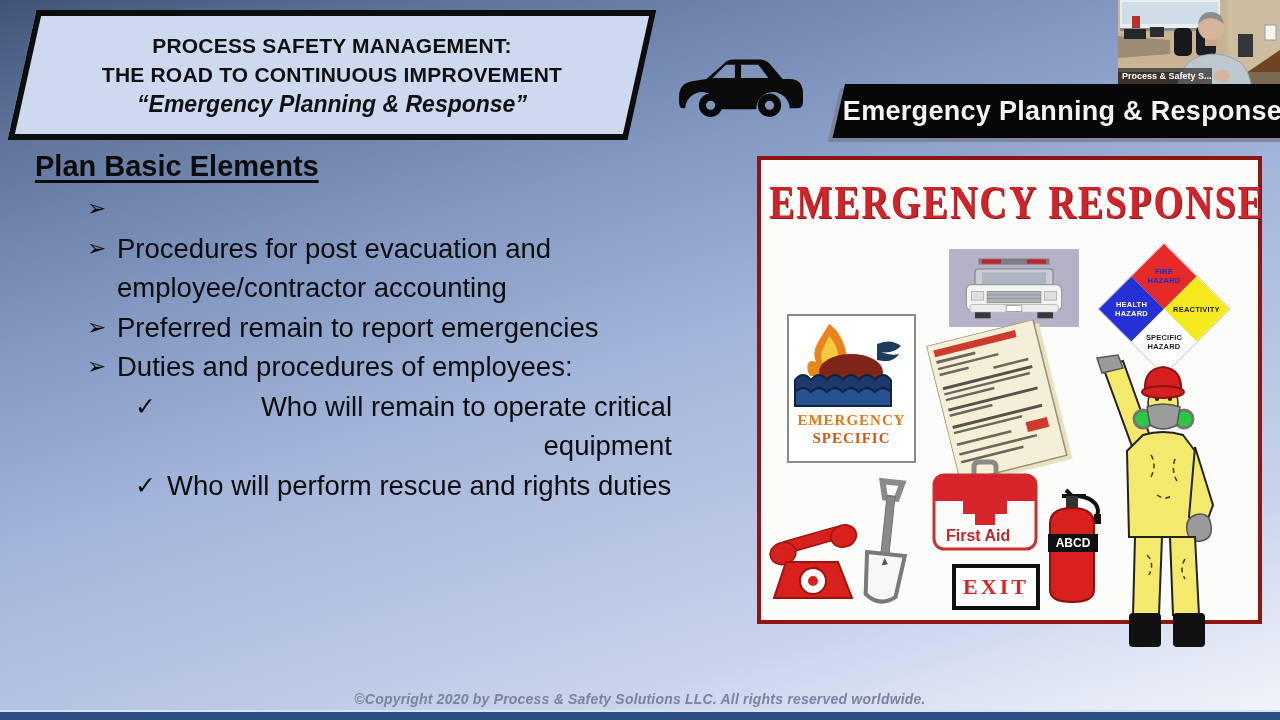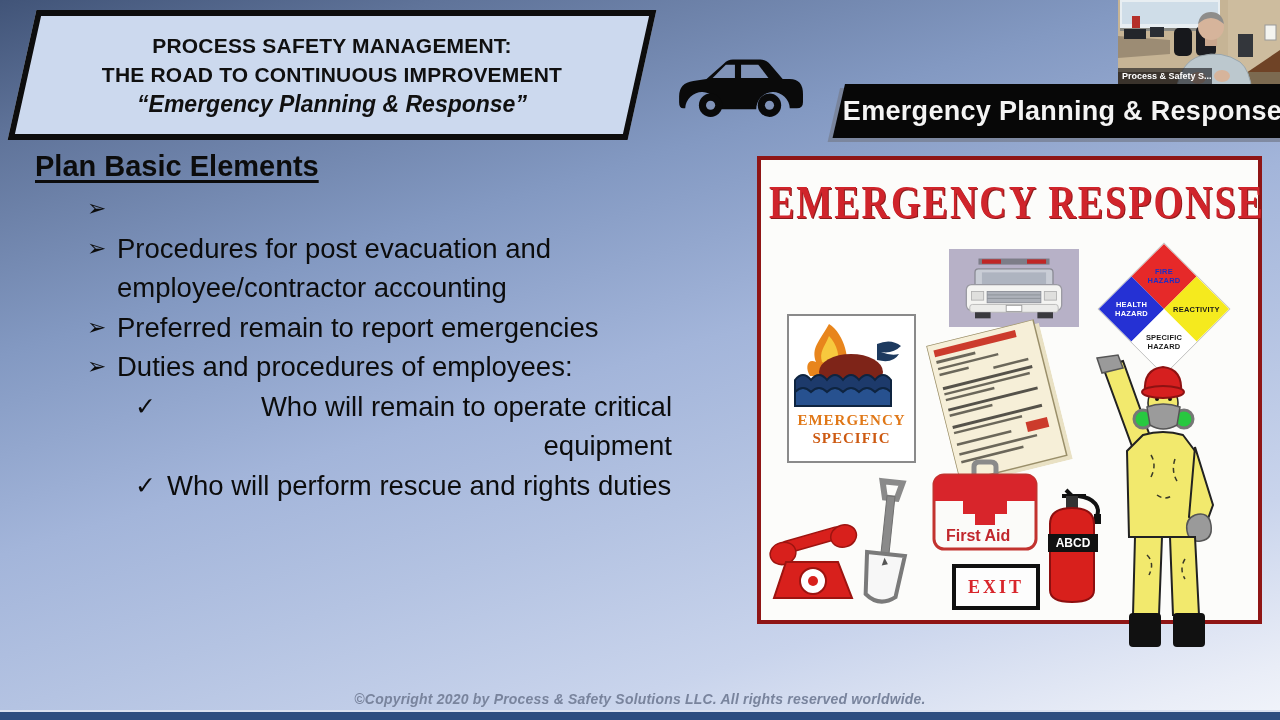--- a/index.html
+++ b/index.html
@@ -83,21 +83,21 @@
   
   .clipboard{position:absolute;left:181px;top:170px;width:115px;height:145px;transform:rotate(-14deg);}
   
   .hazmat{position:absolute;left:330px;top:195px;width:150px;height:300px;overflow:visible;z-index:3;}
   
   .phone{position:absolute;left:5px;top:360px;width:92px;height:86px;}
   .shovel{position:absolute;left:91px;top:318px;width:70px;height:132px;transform:rotate(6deg);}
   .firstaid{position:absolute;left:171px;top:297px;width:106px;height:95px;}
   .exitSign{position:absolute;left:191px;top:404px;width:80px;height:38px;background:#fdfdfd;border:4px solid #101010;
         display:flex;align-items:center;justify-content:center;}
-  .exitSign span{font-family:"Liberation Serif",serif;font-weight:700;font-size:18px;letter-spacing:3px;color:#d8252b;}
+  .exitSign span{font-family:"Liberation Serif",serif;font-weight:700;font-size:22px;letter-spacing:3px;color:#d8252b;}
   .exting{position:absolute;left:281px;top:320px;width:62px;height:130px;}
   
   .copyright{
     position:absolute;left:0;top:691px;width:100%;text-align:center;
     font-size:14px;font-weight:700;font-style:italic;color:#79849d;letter-spacing:.2px;z-index:2;
   }
   .bottomLine{position:absolute;left:0;top:710px;width:100%;height:2px;background:#d9e1f0;}
   .bottomBar{position:absolute;left:0;top:712px;width:100%;height:8px;background:#2d4e80;}
 </style>
 </head>

